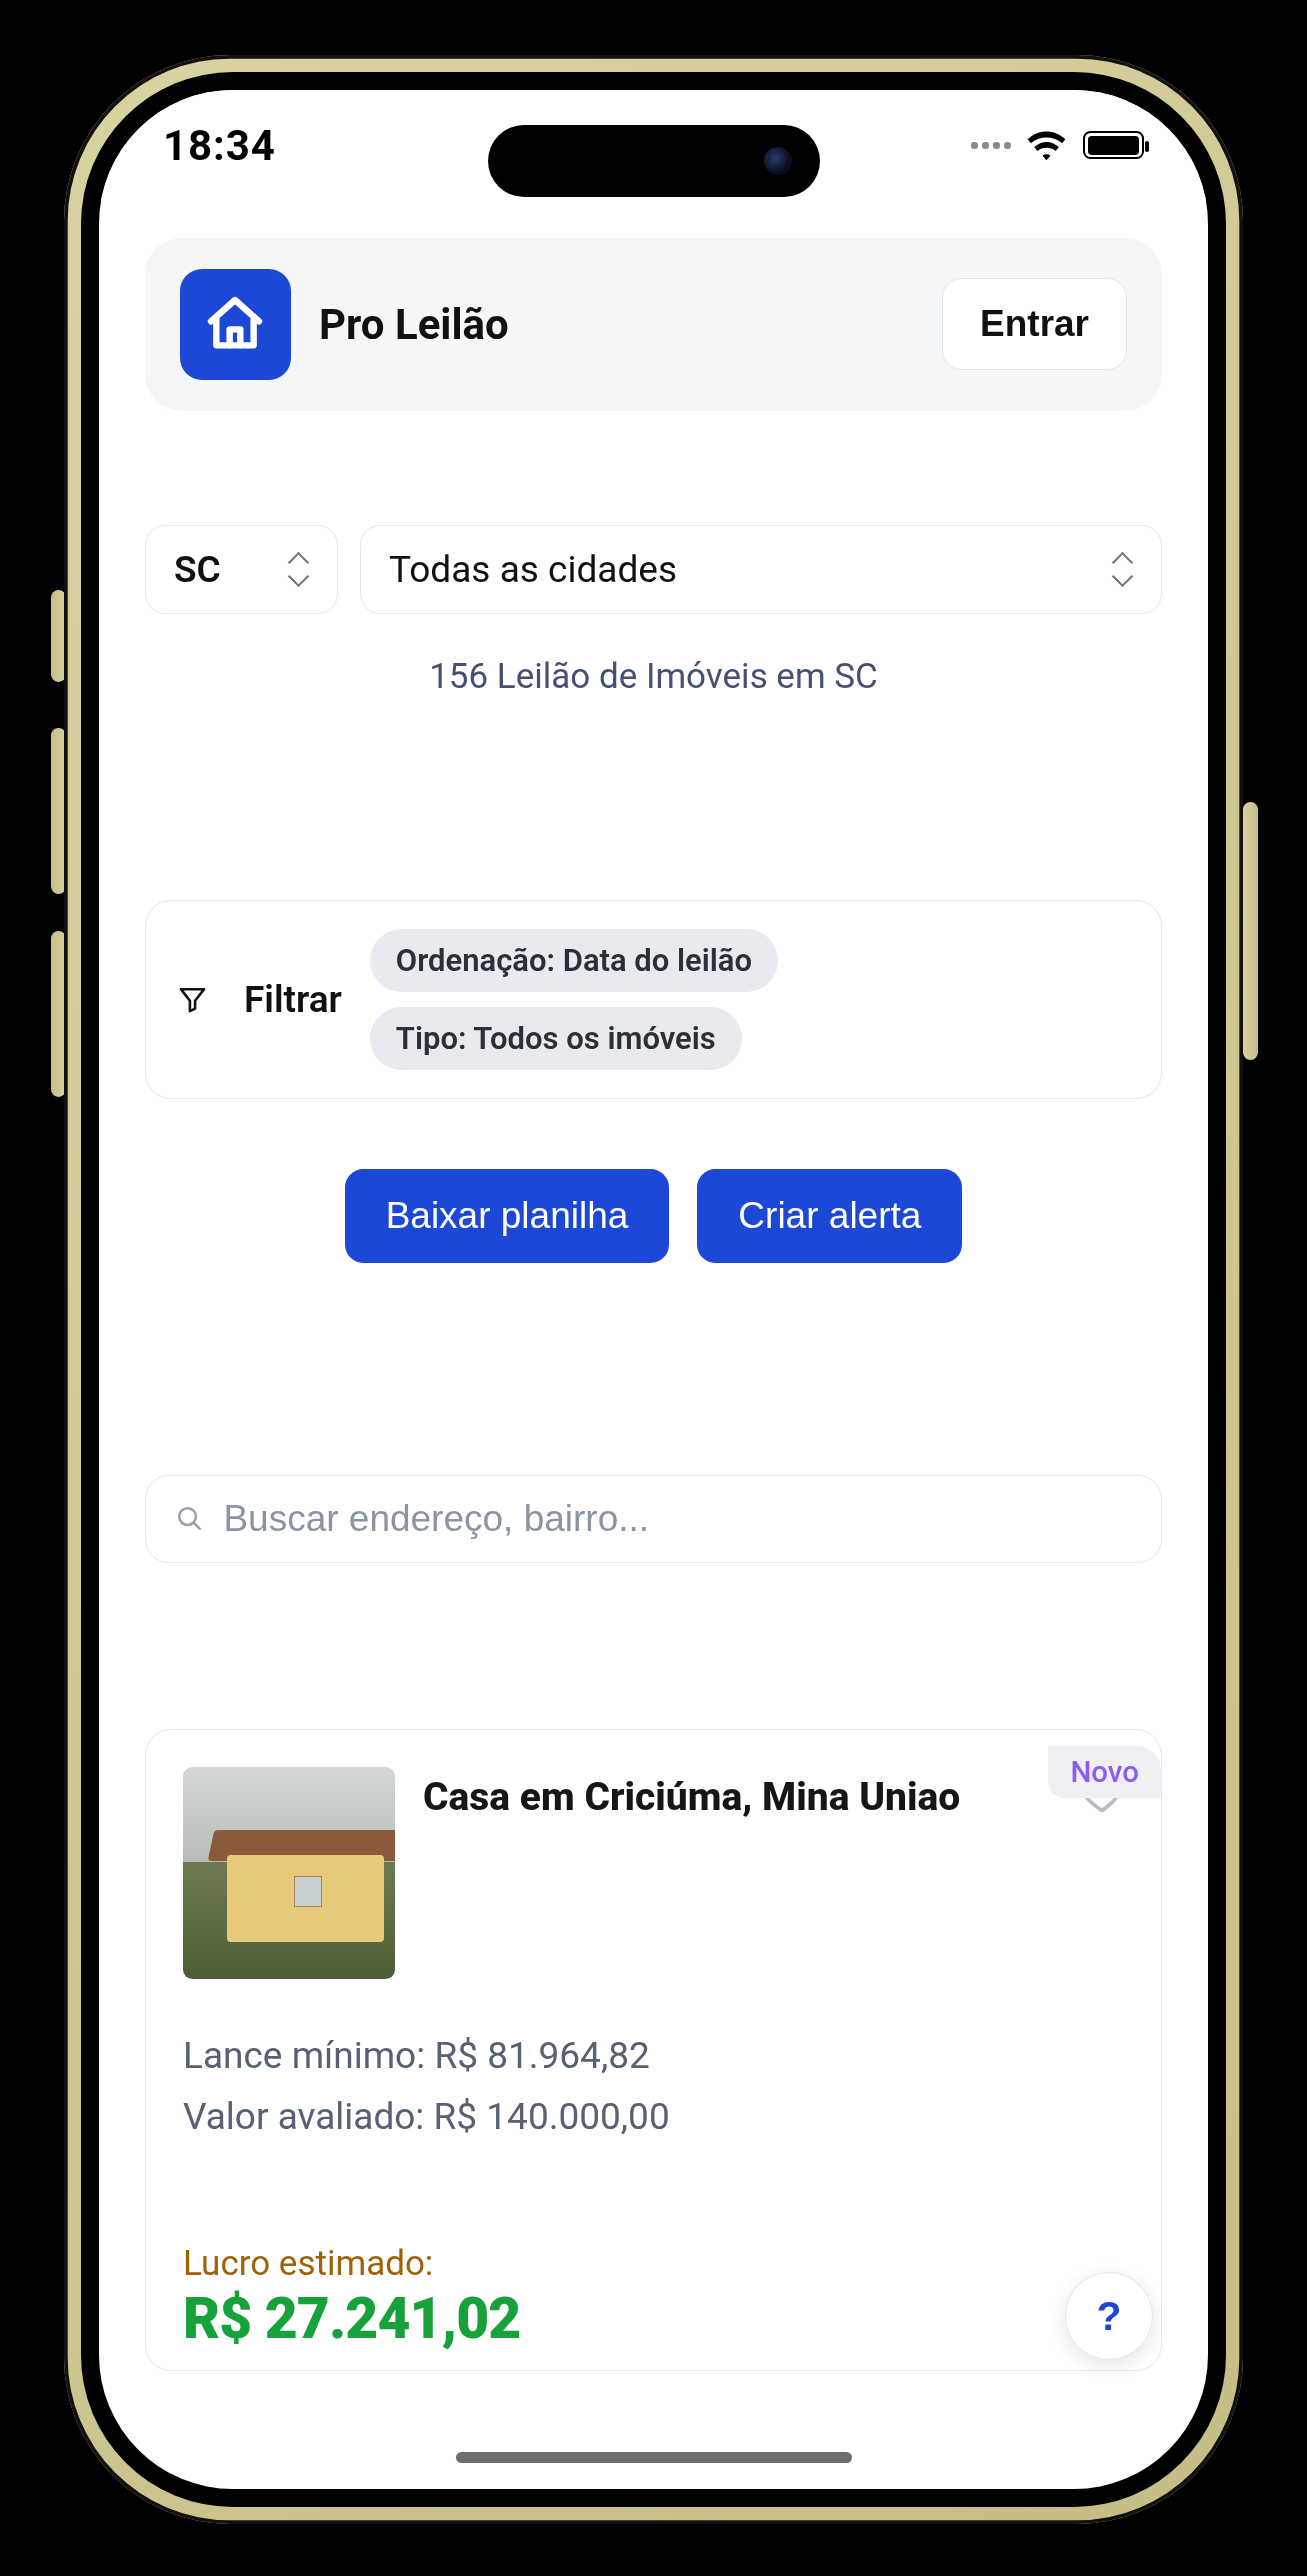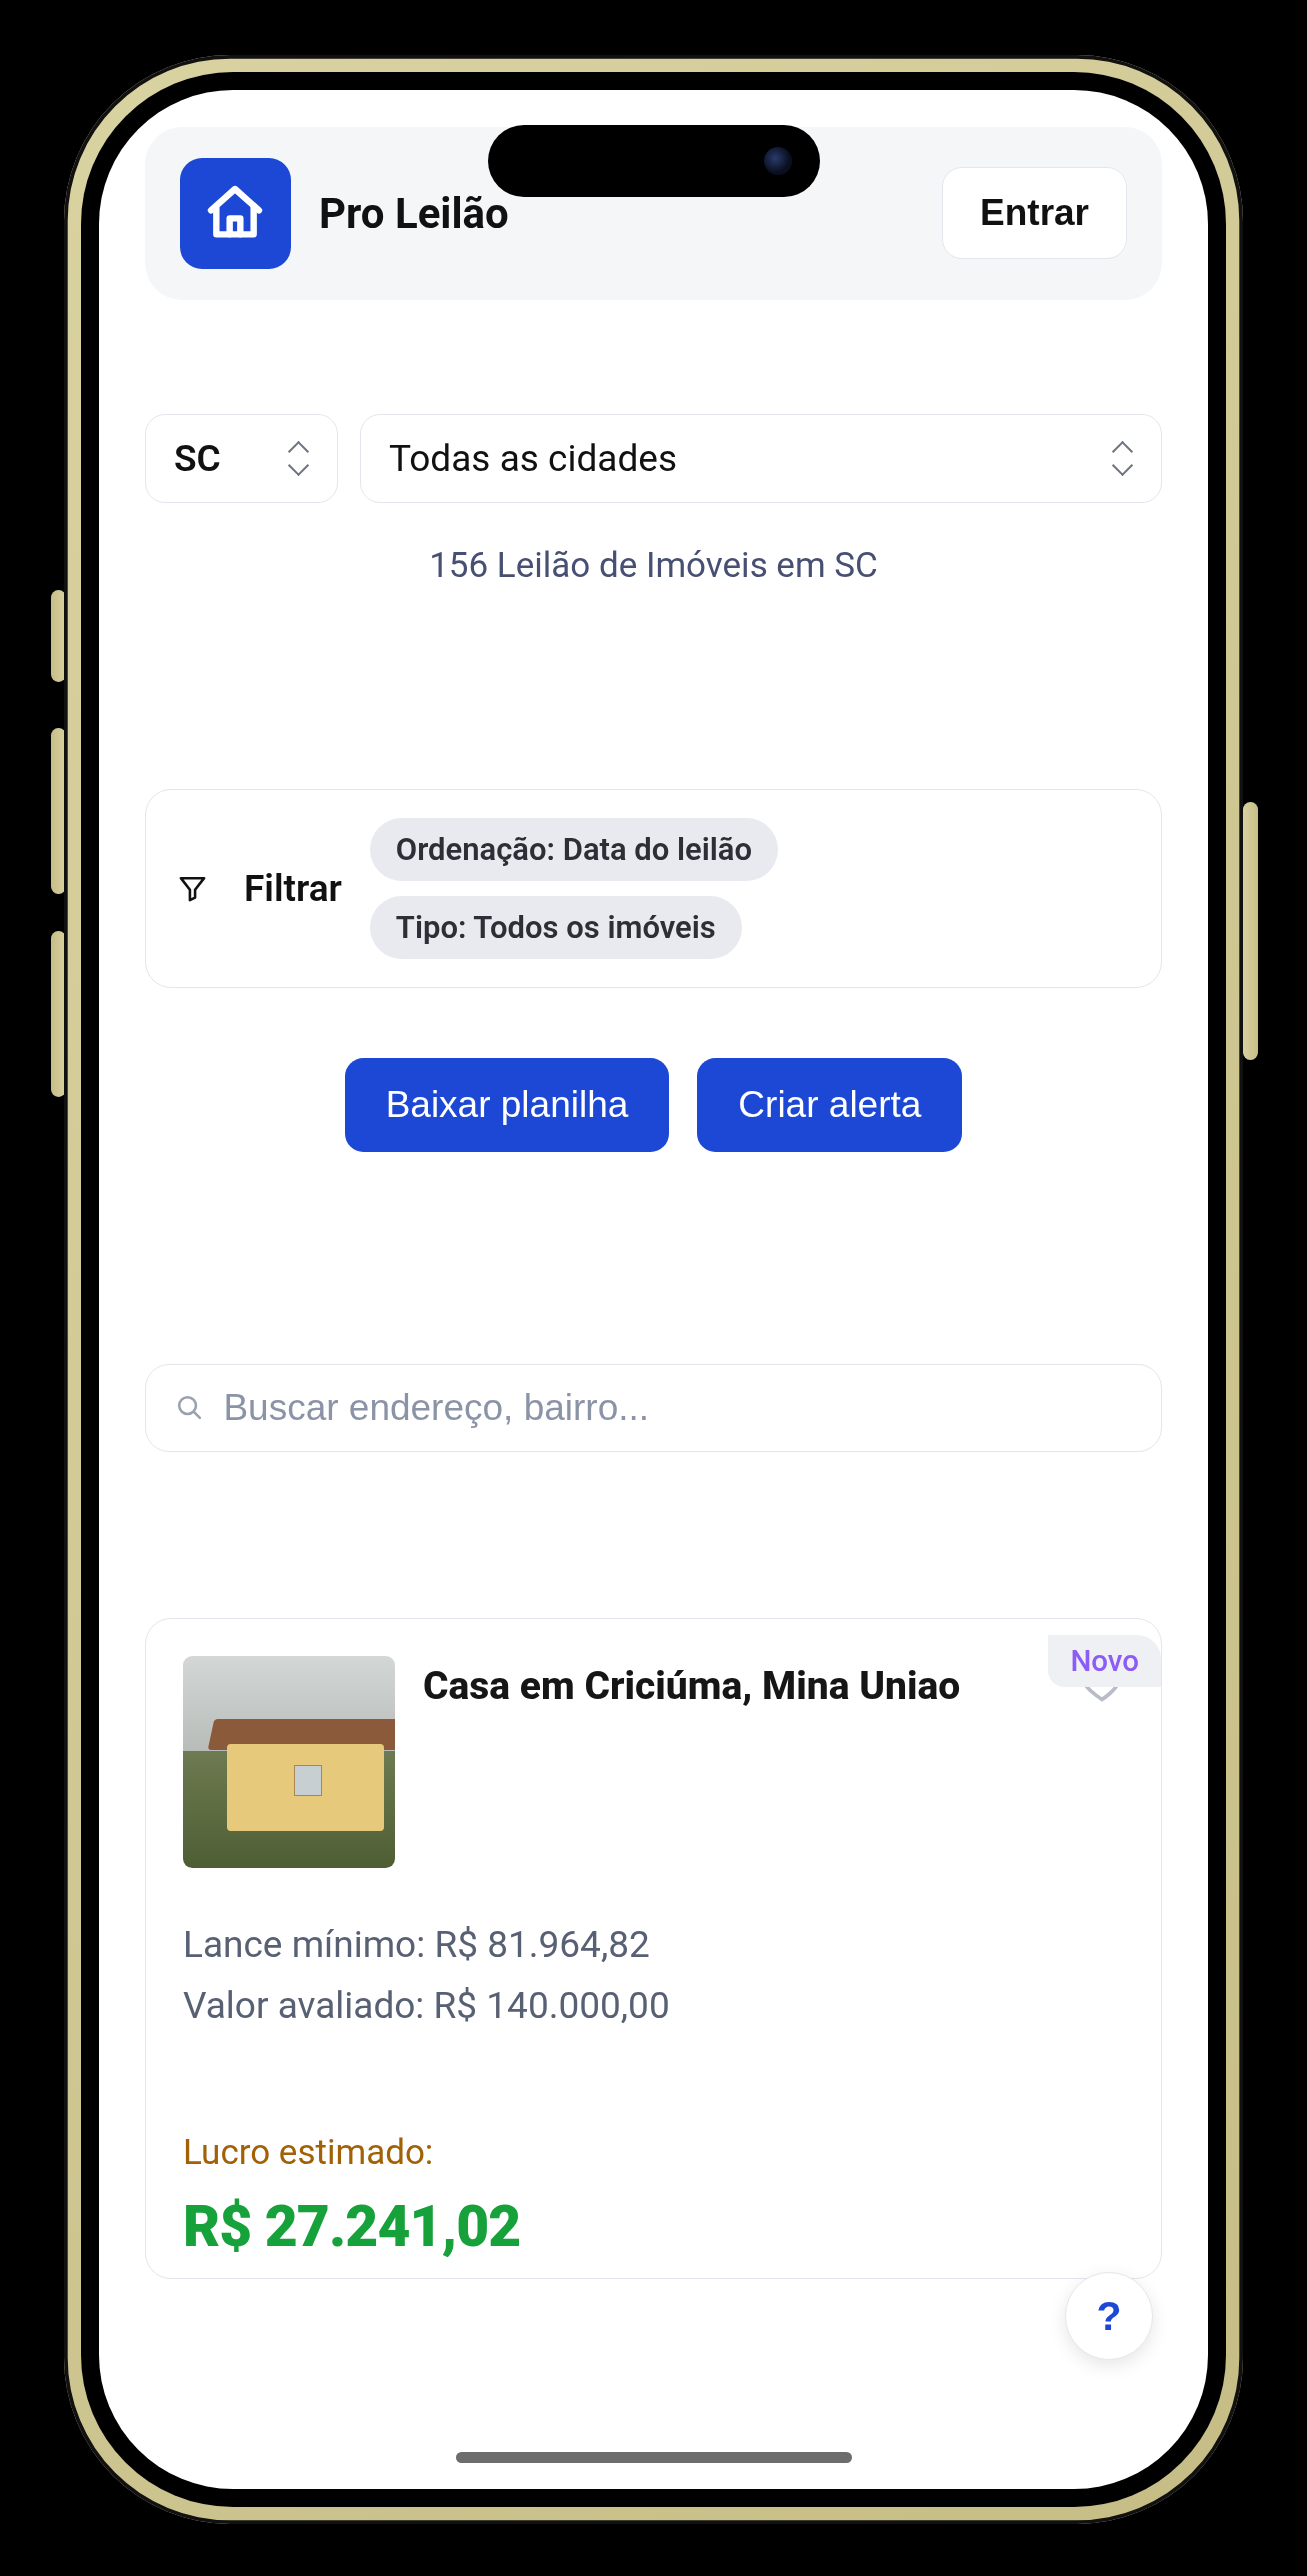--- a/index.html
+++ b/index.html
@@ -141,21 +141,21 @@
   .thumb .house{position:absolute;left:44px;top:88px;width:157px;height:87px;background:#e6c97a;border-radius:3.7px;}
   .thumb .roof{position:absolute;left:28px;top:63px;width:193px;height:31px;background:#8a5a3a;transform:skewX(-12deg);border-radius:3.7px;}
   .thumb .win{position:absolute;left:111px;top:109px;width:28px;height:31px;background:#c7cfd2;border:1.8px solid #a9864f;}
   .title { font-size:39px; font-weight:800; color:#161616; line-height:1.3; flex:1; padding-top:5.5px;}
   .heart { width:44px; height:44px; color:#b7bcc7; flex-shrink:0; margin-top:5.5px;}
 
   .meta { margin-top:46px; font-size:37px; color:#586074; line-height:1.65; }
   .meta .row { white-space:nowrap; }
 
   .profit-label { margin-top:96px; font-size:35px; color:#a16207; }
-  .profit-value { font-size:57px; font-weight:900; color:#17a13b; margin-top:20px; letter-spacing:-0.9px; }
+  .profit-value { font-size:57px; font-weight:900; color:#17a13b; margin-top:1px; letter-spacing:-0.9px; }
 
   
   .home-indicator {
     position:absolute; bottom:26px; left:50%; transform:translateX(-50%);
     width:396px; height:11px; background:#6d6d6d; border-radius:9.2px;
   }
 
   
   .fab {
     position:absolute; right:55px; bottom:129px;
@@ -180,20 +180,37 @@
 <div class="side-btn sb-right"></div>
 
 <div class="frame">
  <div class="bezel">
   <div class="screen">
 
     <div class="island">
       <div class="cam"></div>
     </div>
 
+    <div class="statusbar">
+      <div class="time">18:34</div>
+      <div class="right">
+        <div class="dots">
+          <span></span>
+              <span></span>
+              <span></span>
+              <span></span>
+        </div>
+        <svg class="wifi-icon" viewBox="0 0 24 18" fill="#000">
+          <path d="M12 18l-2.4-2.9c1.3-1.1 3.5-1.1 4.8 0L12 18zM4.4 9.8l2 2.4c3-2.6 8.2-2.6 11.2 0l2-2.4C15 5.6 9 5.6 4.4 9.8zM.4 5l2 2.4C7.4 2.7 16.6 2.7 21.6 7.4l2-2.4C17 -1.4 7 -1.4 .4 5z"></path>
+        </svg>
+        <div class="battery">
+              <div class="fill"></div>
+            </div>
+      </div>
+    </div>
 
     <div class="content">
 
       <div class="header-card">
         <div class="brand">
           <div class="logo">
             <svg viewBox="0 0 24 24" fill="none" stroke="#fff" stroke-width="2.4" stroke-linecap="round" stroke-linejoin="round">
               <path d="M3 11l9-8 9 8"></path>
                   <path d="M5 10v10h14V10"></path>
                   <path d="M10 20v-6h4v6"></path>

